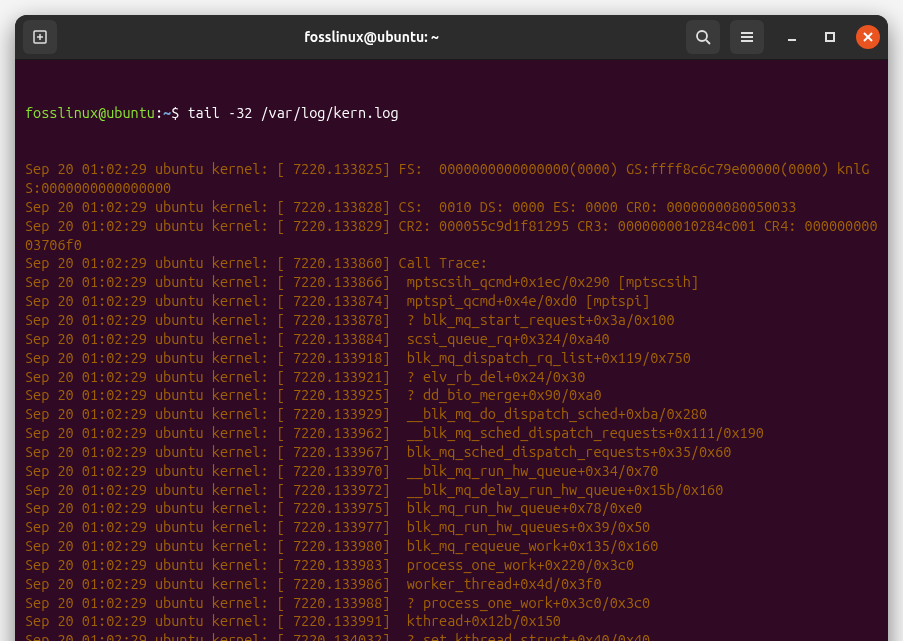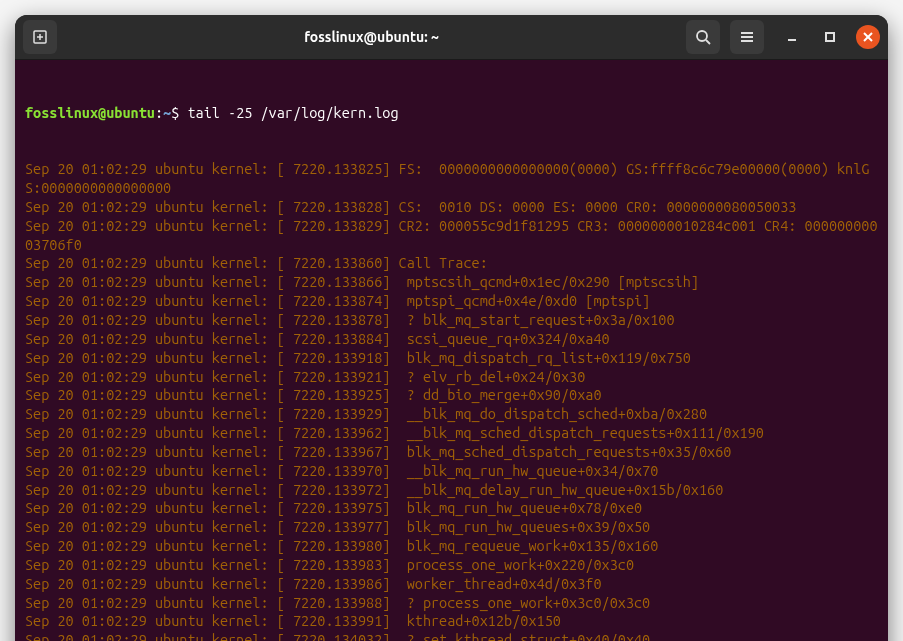--- a/index.html
+++ b/index.html
@@ -105,21 +105,21 @@
       padding: 6px 10px 10px 10px;
       font-family: 'Ubuntu Mono', 'DejaVu Sans Mono', 'Consolas', monospace;
       font-size: 14.5px;
       line-height: 1.3;
       color: #ffffff;
       white-space: pre;
       overflow: hidden;
     }
     .prompt-user {
       color: #8ae234;
-      font-weight: bold;
+      font-weight: normal;
     }
     .prompt-path {
       color: #729fcf;
       font-weight: bold;
     }
     .prompt-colon {
       color: #ffffff;
     }
     .prompt-dollar {
       color: #ffffff;
@@ -177,17 +177,17 @@
           <svg viewBox="0 0 10 10">
               <line x1="1" y1="1" x2="9" y2="9"></line>
               <line x1="9" y1="1" x2="1" y2="9"></line>
             </svg>
         </div>
       </div>
     </div>
   </div>
 
   <div class="terminal">
-    <div class="line"><span class="prompt-user">fosslinux@ubuntu</span><span class="prompt-colon">:</span><span class="prompt-path">~</span><span class="prompt-dollar">$ </span><span class="cmd">tail -25 /var/log/kern.log</span></div>
+    <div class="line"><span class="prompt-user">fosslinux@ubuntu</span><span class="prompt-colon">:</span><span class="prompt-path">~</span><span class="prompt-dollar">$ </span><span class="cmd">tail -32 /var/log/kern.log</span></div>
     <div id="output-container"><div class="line out">Sep 20 01:02:29 ubuntu kernel: [ 7220.133825] FS:  0000000000000000(0000) GS:ffff8c6c79e00000(0000) knlGS:0000000000000000</div><div class="line out">Sep 20 01:02:29 ubuntu kernel: [ 7220.133828] CS:  0010 DS: 0000 ES: 0000 CR0: 0000000080050033</div><div class="line out">Sep 20 01:02:29 ubuntu kernel: [ 7220.133829] CR2: 000055c9d1f81295 CR3: 0000000010284c001 CR4: 00000000003706f0</div><div class="line out">Sep 20 01:02:29 ubuntu kernel: [ 7220.133860] Call Trace:</div><div class="line out">Sep 20 01:02:29 ubuntu kernel: [ 7220.133866]  mptscsih_qcmd+0x1ec/0x290 [mptscsih]</div><div class="line out">Sep 20 01:02:29 ubuntu kernel: [ 7220.133874]  mptspi_qcmd+0x4e/0xd0 [mptspi]</div><div class="line out">Sep 20 01:02:29 ubuntu kernel: [ 7220.133878]  ? blk_mq_start_request+0x3a/0x100</div><div class="line out">Sep 20 01:02:29 ubuntu kernel: [ 7220.133884]  scsi_queue_rq+0x324/0xa40</div><div class="line out">Sep 20 01:02:29 ubuntu kernel: [ 7220.133918]  blk_mq_dispatch_rq_list+0x119/0x750</div><div class="line out">Sep 20 01:02:29 ubuntu kernel: [ 7220.133921]  ? elv_rb_del+0x24/0x30</div><div class="line out">Sep 20 01:02:29 ubuntu kernel: [ 7220.133925]  ? dd_bio_merge+0x90/0xa0</div><div class="line out">Sep 20 01:02:29 ubuntu kernel: [ 7220.133929]  __blk_mq_do_dispatch_sched+0xba/0x280</div><div class="line out">Sep 20 01:02:29 ubuntu kernel: [ 7220.133962]  __blk_mq_sched_dispatch_requests+0x111/0x190</div><div class="line out">Sep 20 01:02:29 ubuntu kernel: [ 7220.133967]  blk_mq_sched_dispatch_requests+0x35/0x60</div><div class="line out">Sep 20 01:02:29 ubuntu kernel: [ 7220.133970]  __blk_mq_run_hw_queue+0x34/0x70</div><div class="line out">Sep 20 01:02:29 ubuntu kernel: [ 7220.133972]  __blk_mq_delay_run_hw_queue+0x15b/0x160</div><div class="line out">Sep 20 01:02:29 ubuntu kernel: [ 7220.133975]  blk_mq_run_hw_queue+0x78/0xe0</div><div class="line out">Sep 20 01:02:29 ubuntu kernel: [ 7220.133977]  blk_mq_run_hw_queues+0x39/0x50</div><div class="line out">Sep 20 01:02:29 ubuntu kernel: [ 7220.133980]  blk_mq_requeue_work+0x135/0x160</div><div class="line out">Sep 20 01:02:29 ubuntu kernel: [ 7220.133983]  process_one_work+0x220/0x3c0</div><div class="line out">Sep 20 01:02:29 ubuntu kernel: [ 7220.133986]  worker_thread+0x4d/0x3f0</div><div class="line out">Sep 20 01:02:29 ubuntu kernel: [ 7220.133988]  ? process_one_work+0x3c0/0x3c0</div><div class="line out">Sep 20 01:02:29 ubuntu kernel: [ 7220.133991]  kthread+0x12b/0x150</div><div class="line out">Sep 20 01:02:29 ubuntu kernel: [ 7220.134032]  ? set_kthread_struct+0x40/0x40</div></div>
     
   </div>
 </div>
 
 </body></html>

